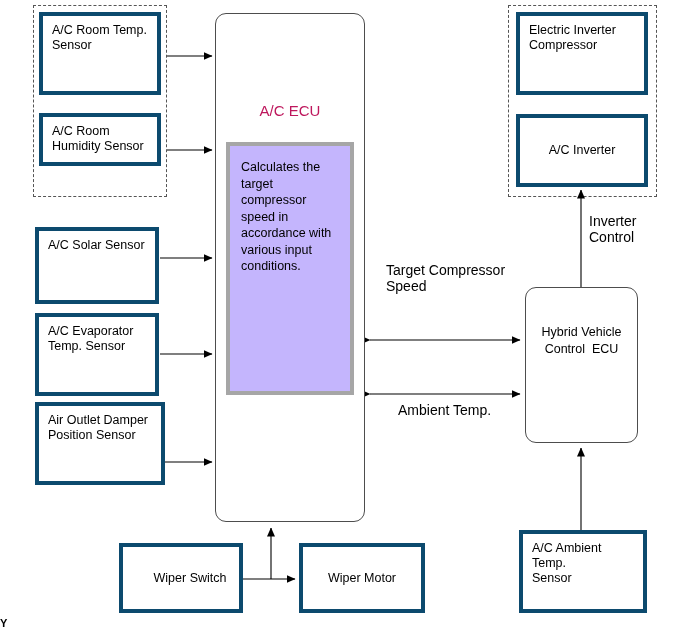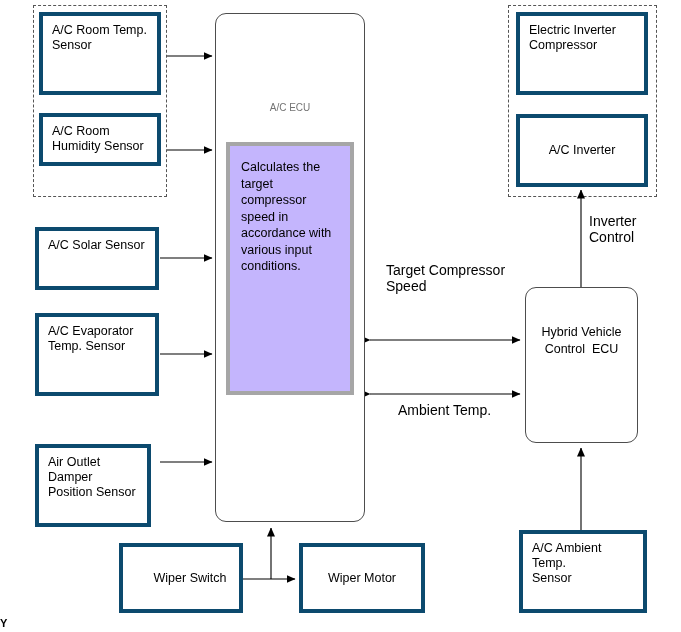--- a/index.html
+++ b/index.html
@@ -40,22 +40,22 @@
   }
   .ecu {
     position: absolute;
     box-sizing: border-box;
     background: #ffffff;
     border: 1px solid #4d4d4d;
     border-radius: 11px;
   }
   .ecu-title {
     position: absolute;
-    font-size: 10px;
-    color: #737373;
+    font-size: 15px;
+    color: #be185d;
     text-align: center;
     white-space: nowrap;
   }
   .inner-note {
     position: absolute;
     box-sizing: border-box;
     background: #c4b5fd;
     border: 4px solid #a6a6a6;
     font-size: 12.5px;
     line-height: 16.5px;
@@ -143,24 +143,24 @@
   <div class="inner-note" style="left:226px; top:142px; width:128px; height:253px;">Calculates the target compressor speed in accordance with various input conditions.</div>
 
   <div class="ecu" style="left:525px; top:287px; width:113px; height:156px;"></div>
   <div class="hvc-label" style="left:525px; top:324px; width:113px;">Hybrid Vehicle
 Control  ECU</div>
 
   <div class="box" style="left:39px; top:12px; width:122px; height:83px; white-space:pre-line;">A/C Room Temp.
 Sensor</div>
   <div class="box" style="left:39px; top:113px; width:122px; height:53px; white-space:pre-line;">A/C Room
 Humidity Sensor</div>
-  <div class="box" style="left:35px; top:227px; width:124px; height:63px; white-space:pre-line;">A/C Solar Sensor</div>
+  <div class="box" style="left:35px; top:227px; width:124px; height:77px; white-space:pre-line;">A/C Solar Sensor</div>
   <div class="box" style="left:35px; top:313px; width:124px; height:83px; white-space:pre-line;">A/C Evaporator
 Temp. Sensor</div>
-  <div class="box" style="left:35px; top:444px; width:116px; height:83px; white-space:pre-line;">Air Outlet Damper
+  <div class="box" style="left:35px; top:402px; width:130px; height:83px; white-space:pre-line;">Air Outlet Damper
 Position Sensor</div>
 
   <div class="box" style="left:516px; top:12px; width:132px; height:83px; white-space:pre-line;">Electric Inverter
 Compressor</div>
   <div class="box center" style="left:516px; top:114px; width:132px; height:73px;">A/C Inverter</div>
 
   <div class="box center" style="left:119px; top:543px; width:124px; height:70px;padding-left:24px;">Wiper Switch</div>
   <div class="box center" style="left:299px; top:543px; width:126px; height:70px;">Wiper Motor</div>
   <div class="box" style="left:519px; top:530px; width:128px; height:83px; white-space:pre-line;">A/C Ambient Temp.
 Sensor</div>

